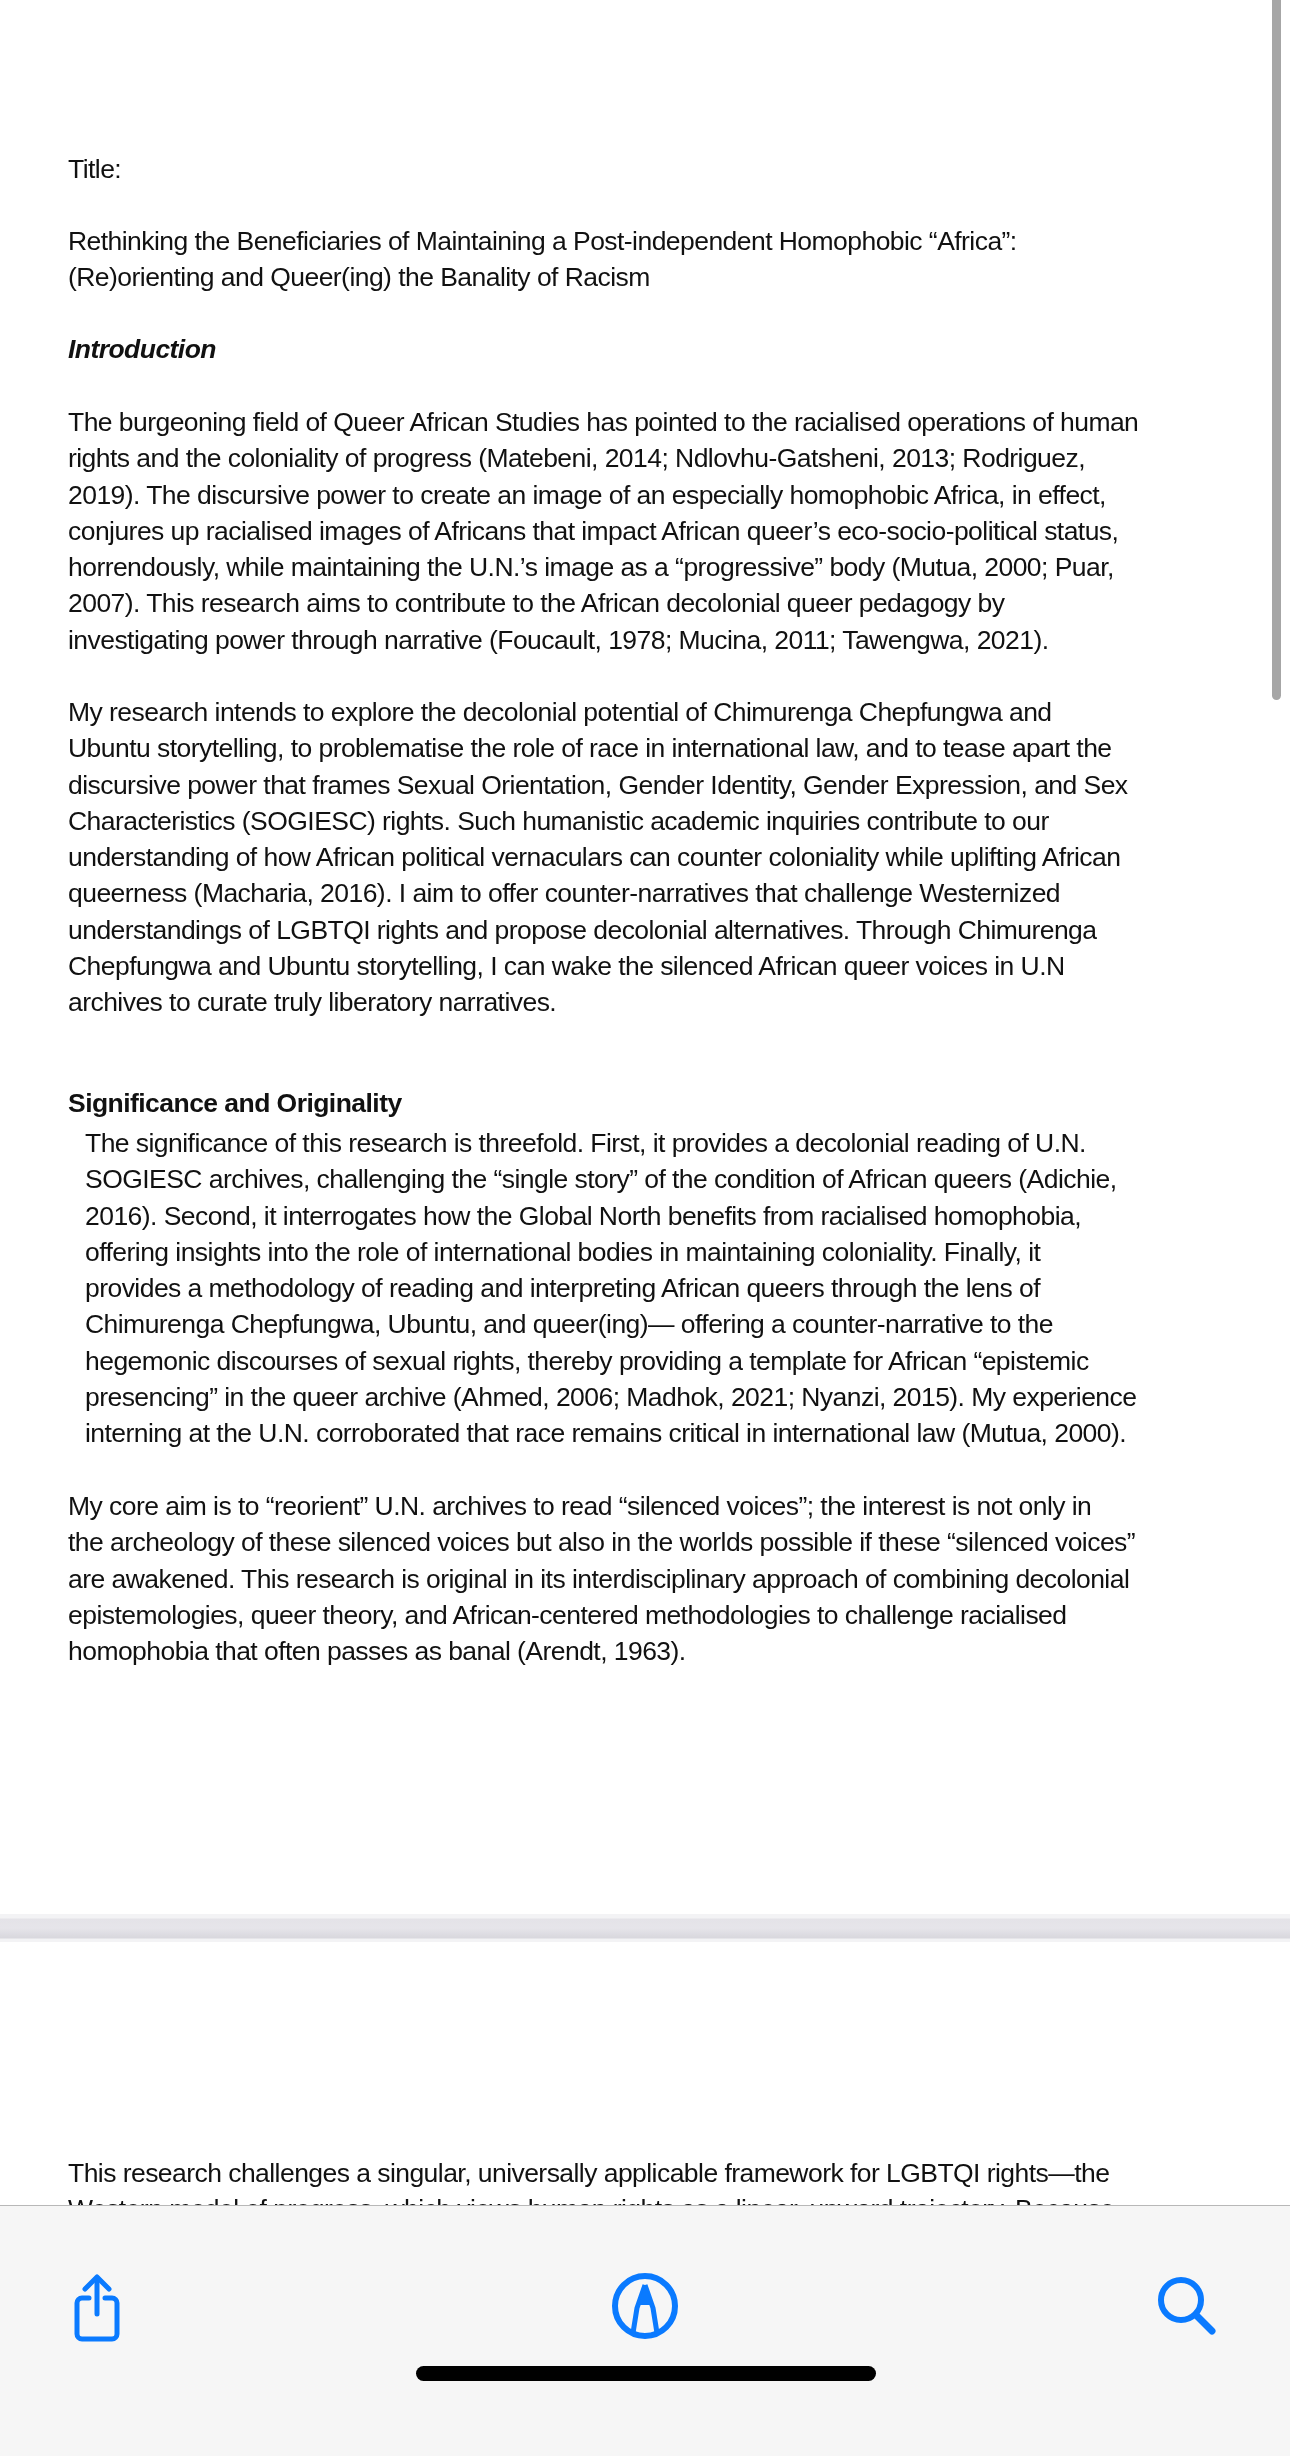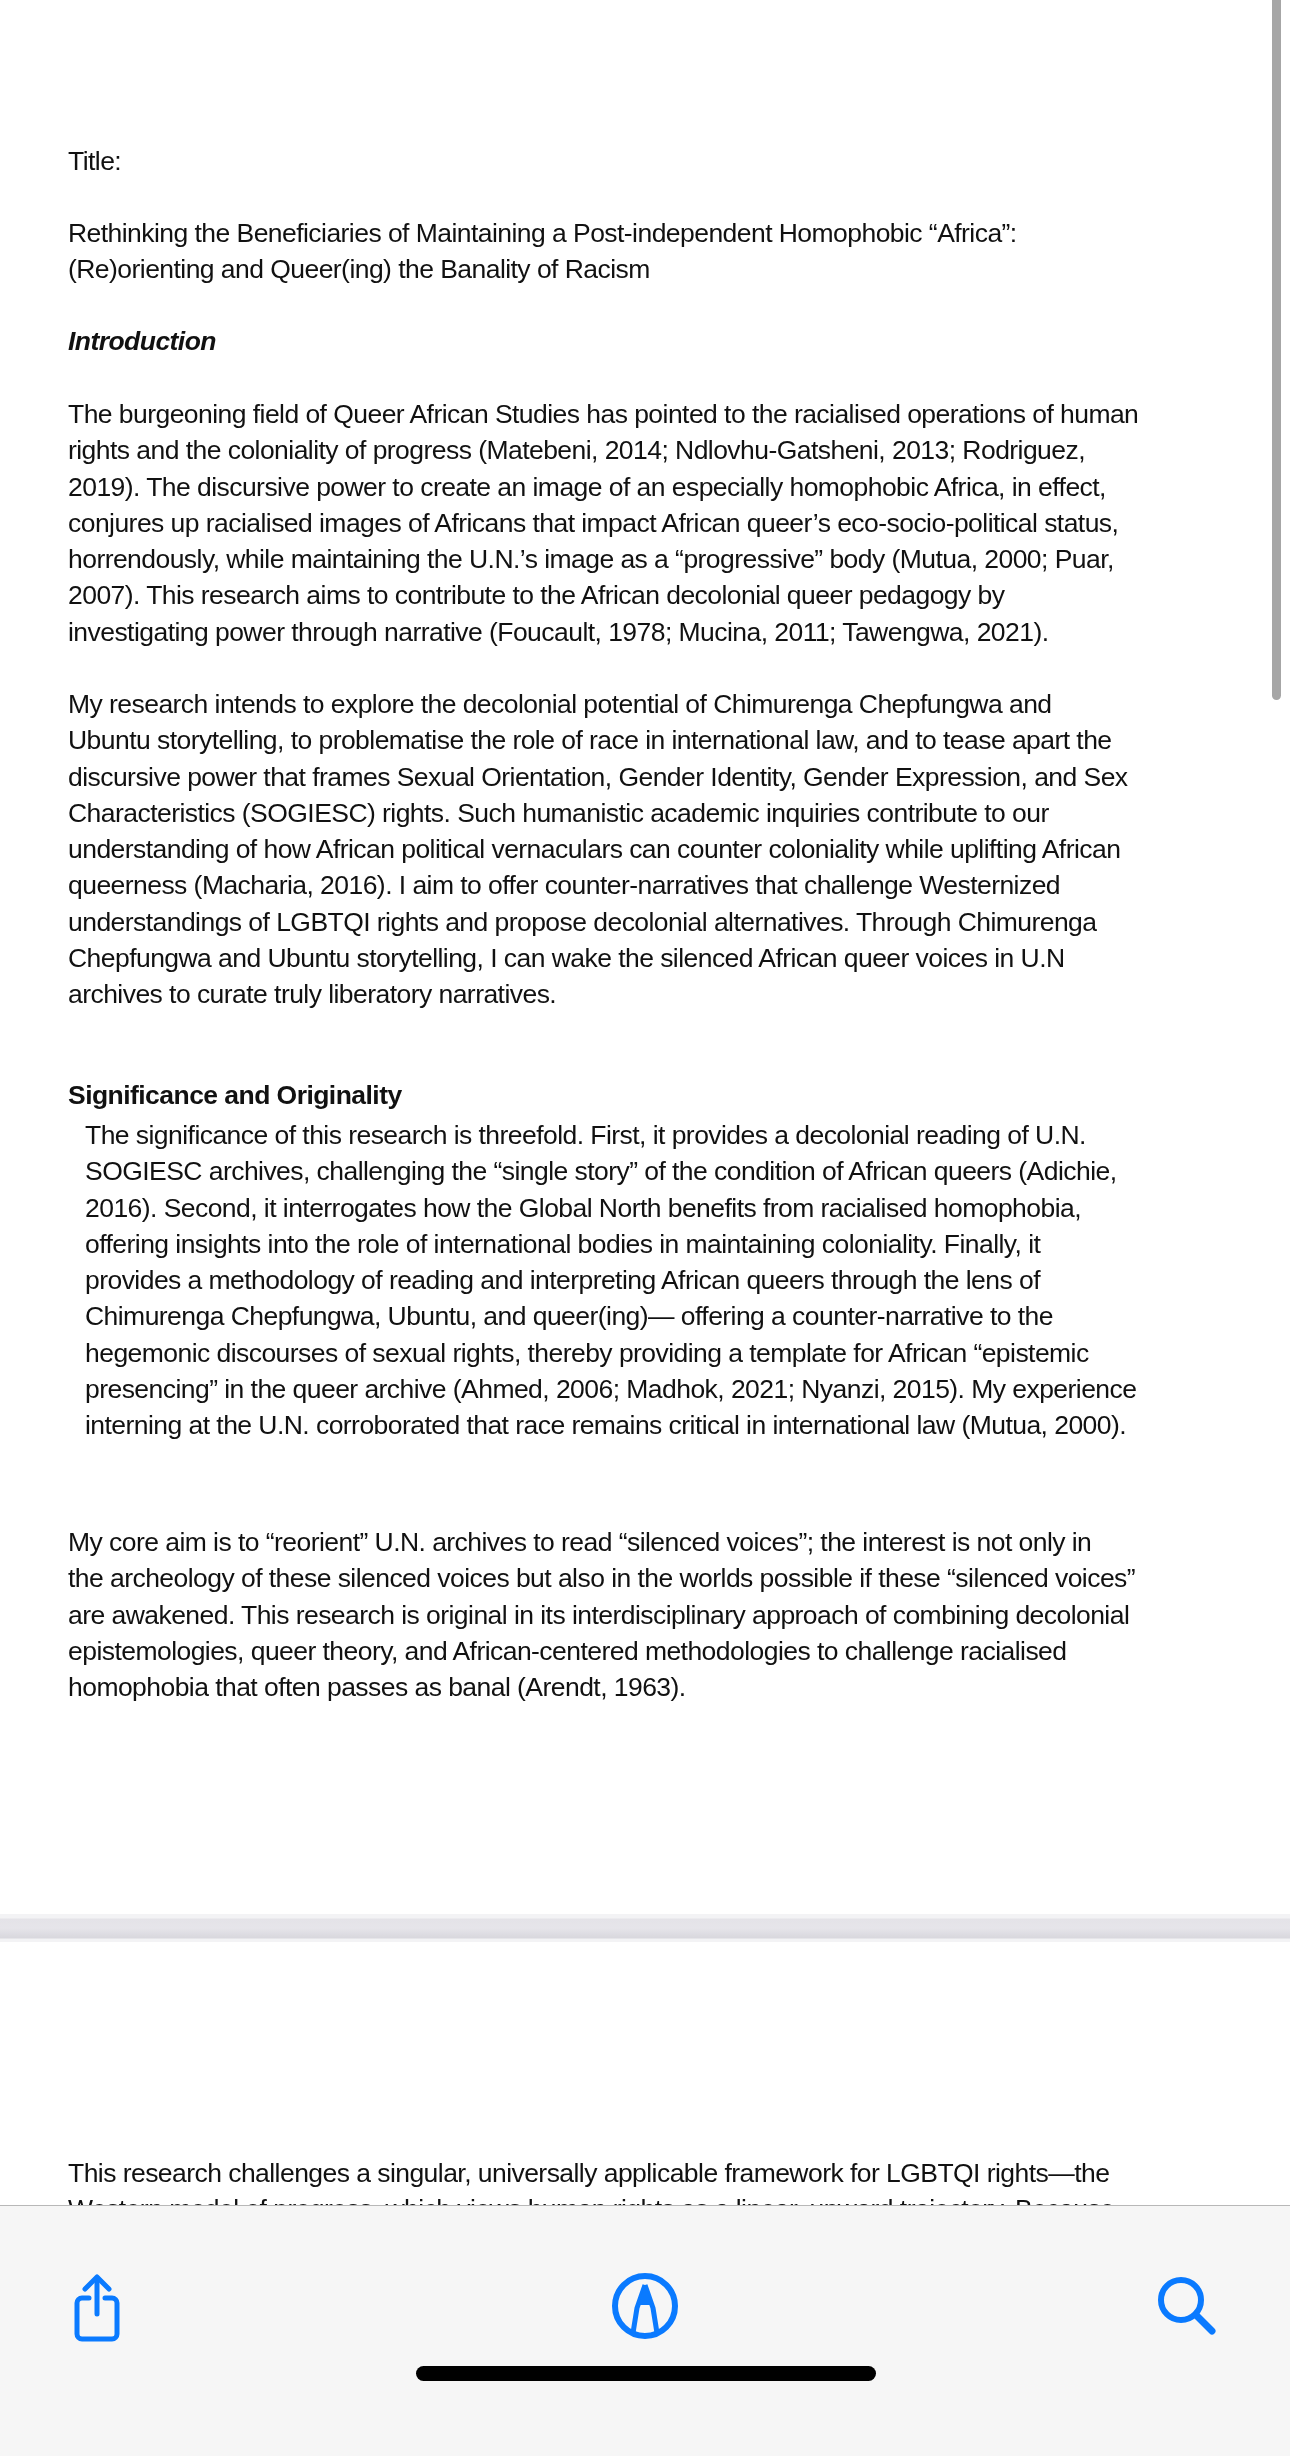--- a/index.html
+++ b/index.html
@@ -3,38 +3,38 @@
 <meta charset="utf-8">
 <style>
   html, body { margin: 0; padding: 0; }
   body {
     width: 1290px; height: 2456px; position: relative; overflow: hidden;
     background: #ffffff;
     font-family: "Liberation Sans", "DejaVu Sans", sans-serif;
     color: #111111;
   }
   .page {
-    position: absolute; left: 0; top: 0; width: 1290px;
+    position: absolute; left: 0; top: 8px; width: 1290px;
   }
   .page1 { height: 1912px; }
   .doc {
     position: absolute; left: 68px; width: 1160px;
     font-size: 26.5px; line-height: 36.3px;
     letter-spacing: -0.55px;
   }
   .doc p { margin: 0; white-space: nowrap; }
   .doc .line { display: block; }
   .title-label { top: 143px; }
   .title-italic { top: 215px; }
   .h-intro { top: 323px; font-weight: bold; font-style: italic; }
   .p1 { top: 396px; }
   .p2 { top: 686px; }
   .h-sig { top: 1045px; font-weight: bold; margin-top: 32px; }
   .p3 { top: 1117px; margin-left: 17px; }
-  .p4 { top: 1480px; margin-top: 44px; }
+  .p4 { top: 1480px; }
   .h-under { top: 1695px; }
 
   .page-gap {
     position: absolute; left: 0; top: 1914px; width: 1290px; height: 28px;
     background: linear-gradient(to bottom, #f3f3f5 0px, #f3f3f5 4px, #e4e3e8 5px, #e6e5ea 14px, #d8d7dd 24px, #f3f3f5 25px, #f3f3f5 28px);
   }
   .p5 { top: 2155px; }
 
   .scrollbar {
     position: absolute; left: 1272px; top: 0; width: 9px; height: 700px;

